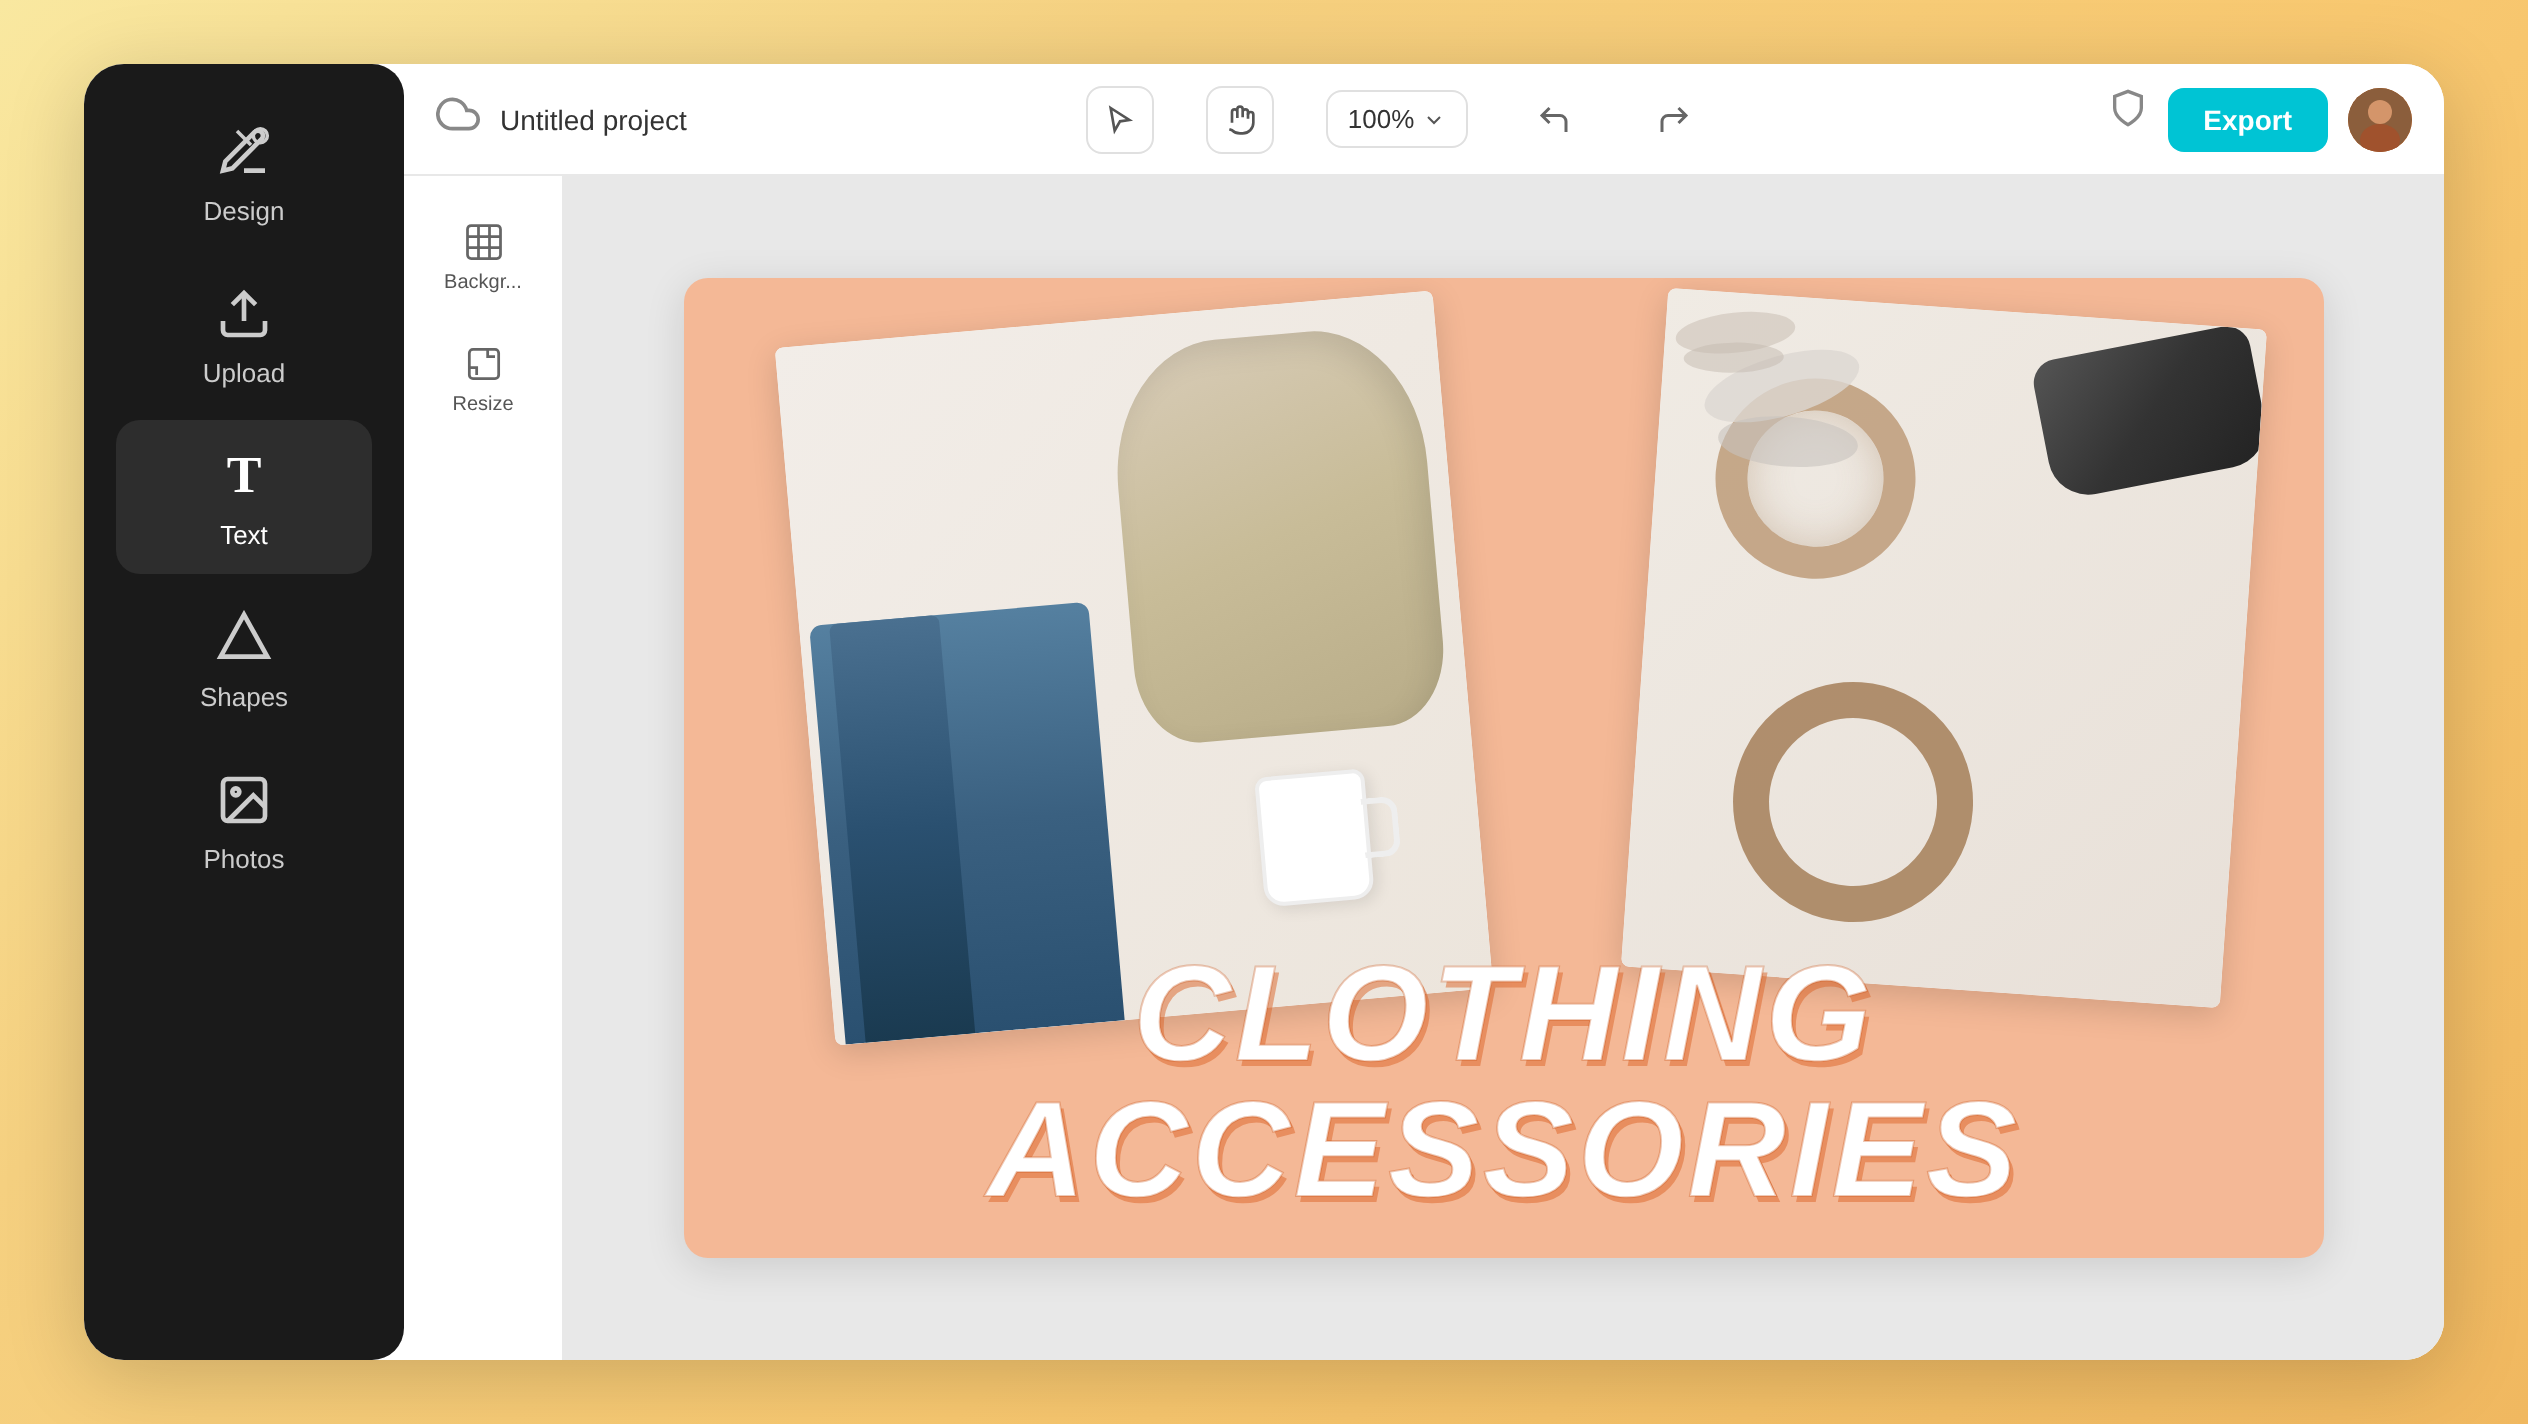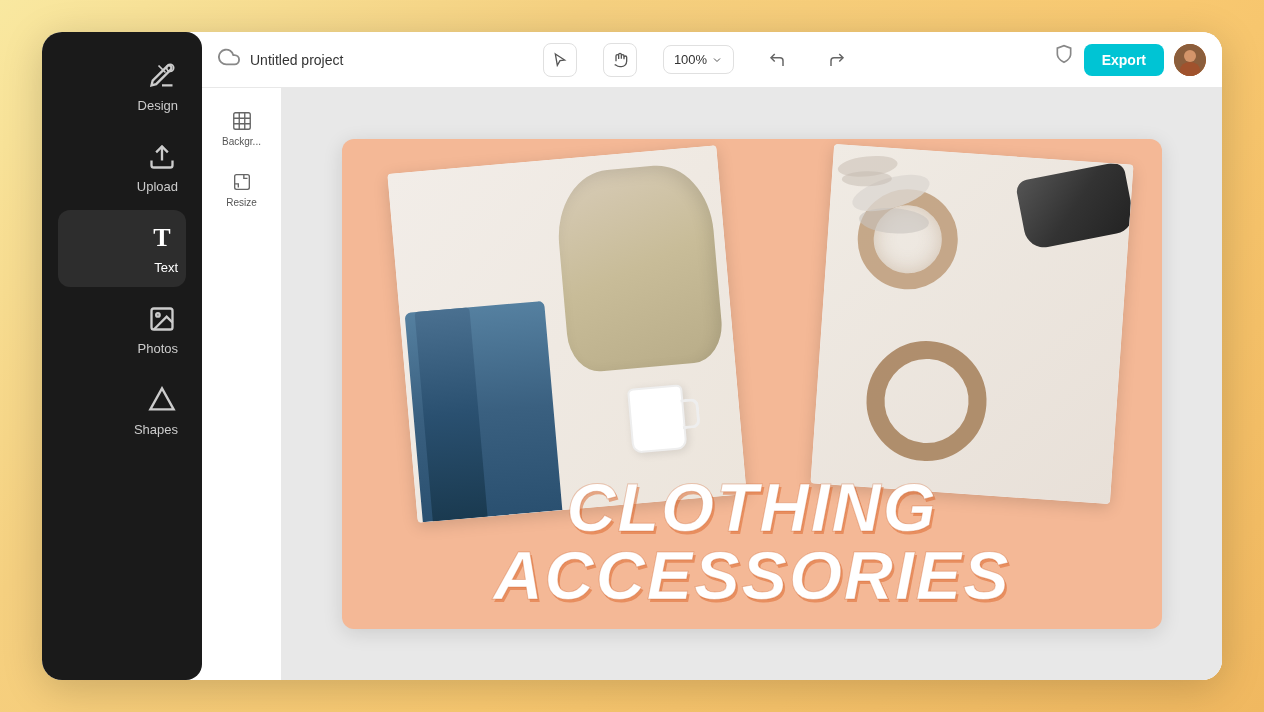--- a/index.html
+++ b/index.html
@@ -34,21 +34,21 @@
       align-items: center;
       padding: 16px 0;
       gap: 4px;
       flex-shrink: 0;
     }
 
     .sidebar-item {
       width: 128px;
       display: flex;
       flex-direction: column;
-      align-items: flex-end;
+      align-items: center;
       padding: 12px 8px;
       border-radius: 12px;
       cursor: pointer;
       gap: 6px;
       color: #ccc;
     }
 
     .sidebar-item.active {
       background: #2d2d2d;
       color: #fff;
@@ -370,35 +370,35 @@
     </div>
 
     <div class="sidebar-item active">
       <div class="icon" style="color:#fff; font-size:26px; font-weight:900; font-family:serif;">T</div>
       <span class="label" style="color:#fff;">Text</span>
     </div>
 
     <div class="sidebar-item">
       <div class="icon">
         <svg width="28" height="28" viewBox="0 0 24 24" fill="none" stroke="#ccc" stroke-width="2">
+          <polygon points="12,2 22,20 2,20"></polygon>
+        </svg>
+      </div>
+      <span class="label">Shapes</span>
+    </div>
+
+    <div class="sidebar-item">
+      <div class="icon">
+        <svg width="28" height="28" viewBox="0 0 24 24" fill="none" stroke="#ccc" stroke-width="2">
           <rect x="3" y="3" width="18" height="18" rx="2"></rect>
           <circle cx="8.5" cy="8.5" r="1.5"></circle>
           <polyline points="21,15 16,10 5,21"></polyline>
         </svg>
       </div>
       <span class="label">Photos</span>
-    </div>
-
-    <div class="sidebar-item">
-      <div class="icon">
-        <svg width="28" height="28" viewBox="0 0 24 24" fill="none" stroke="#ccc" stroke-width="2">
-          <polygon points="12,2 22,20 2,20"></polygon>
-        </svg>
-      </div>
-      <span class="label">Shapes</span>
     </div>
 
   </div>
 
   <div class="main-content">
 
     <div class="toolbar">
       <div class="toolbar-left">
         <div class="cloud-icon">
           <svg width="22" height="22" viewBox="0 0 24 24" fill="none" stroke="#888" stroke-width="2">

